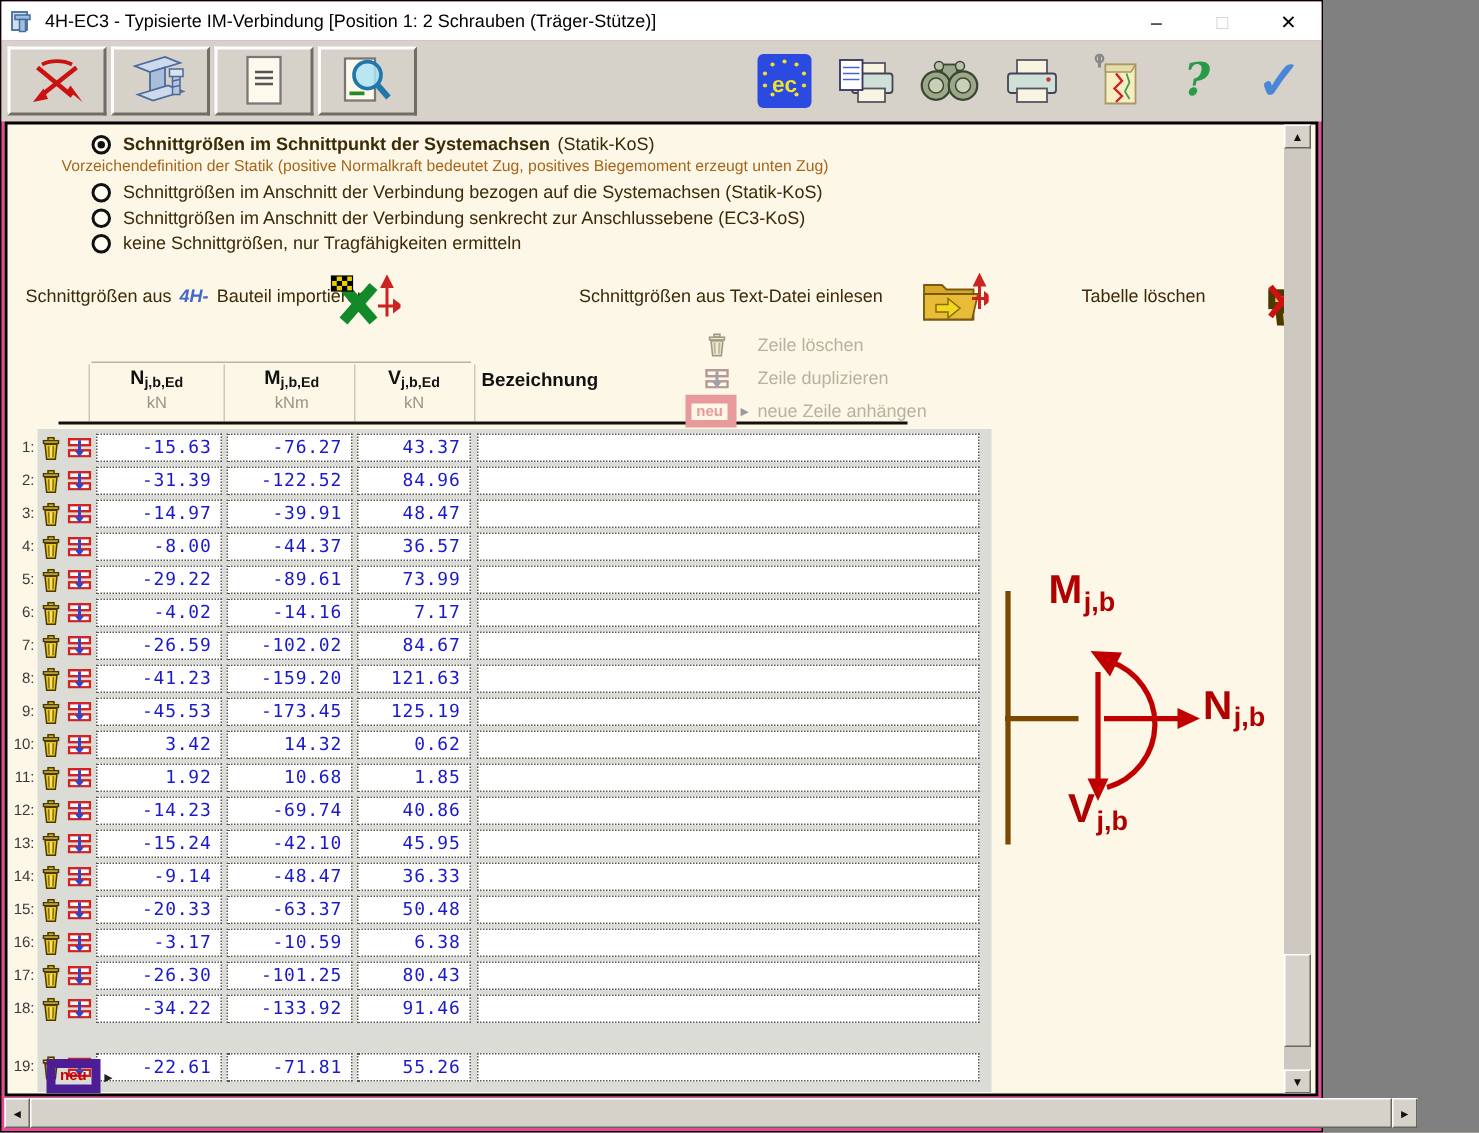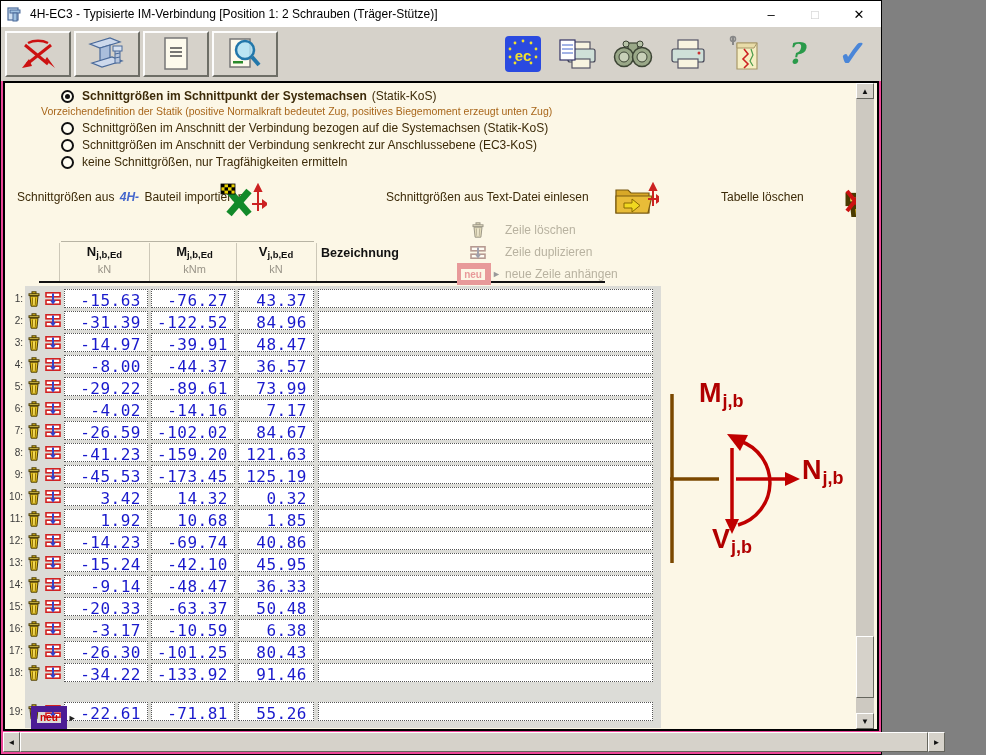--- a/index.html
+++ b/index.html
@@ -63,21 +63,21 @@
   .neu-arrow{font-size:9px;color:#222;margin-left:1px;}
   .neu-arrow.dim{color:#999;}
 
   
   .table-bg{position:absolute;left:20px;top:203px;width:636px;height:442px;background:#dcdcd7;}
   .grid-row{position:absolute;left:0;height:21px;display:flex;align-items:center;}
   .row-num{width:20px;text-align:right;font-size:10px;color:#3a3a3a;padding-right:2px;flex:0 0 auto;}
   .icon-slot{width:14px;margin-left:2px;display:flex;justify-content:center;flex:0 0 auto;cursor:pointer;}
   .icon-slot.dup{width:17px;margin-left:3px;}
   .cell{height:19px;background:#fff;border:1px dotted #555;flex:0 0 auto;}
-  .num-cell{width:84px;margin-left:3px;font-family:"DejaVu Sans Mono",monospace;font-size:16px;color:#1a1acc;
+  .num-cell{width:84px;margin-left:3px;font-family:"DejaVu Sans Mono",monospace;font-size:12px;color:#1a1acc;
     text-align:right;padding:1px 6px 0 0;letter-spacing:.5px;}
   .num-cell.v{width:76px;}
   .bez-cell{width:335px;margin-left:4px;}
   .neu-row{position:absolute;left:26px;top:623px;display:flex;align-items:center;cursor:pointer;}
 
   
   .diagram-svg{position:absolute;left:646px;top:290px;}
   .diag-lbl{position:absolute;color:#b00000;font-weight:bold;font-size:27px;line-height:1;}
   .diag-sub{font-size:18px;position:relative;top:5px;margin-left:1px;}
 
@@ -521,21 +521,21 @@
               <use href="#sym-trash"></use>
             </svg>
     </span>
     <span class="icon-slot dup">
       <svg width="16" height="13">
               <use href="#sym-dup"></use>
             </svg>
     </span>
     <span class="cell num-cell">3.42</span>
     <span class="cell num-cell">14.32</span>
-    <span class="cell num-cell v">0.32</span>
+    <span class="cell num-cell v">0.62</span>
     <span class="cell bez-cell"></span>
   </div>
         <div class="grid-row" style="top: 425px;">
     <span class="row-num">11:</span>
     <span class="icon-slot">
       <svg width="12" height="16">
               <use href="#sym-trash"></use>
             </svg>
     </span>
     <span class="icon-slot dup">

